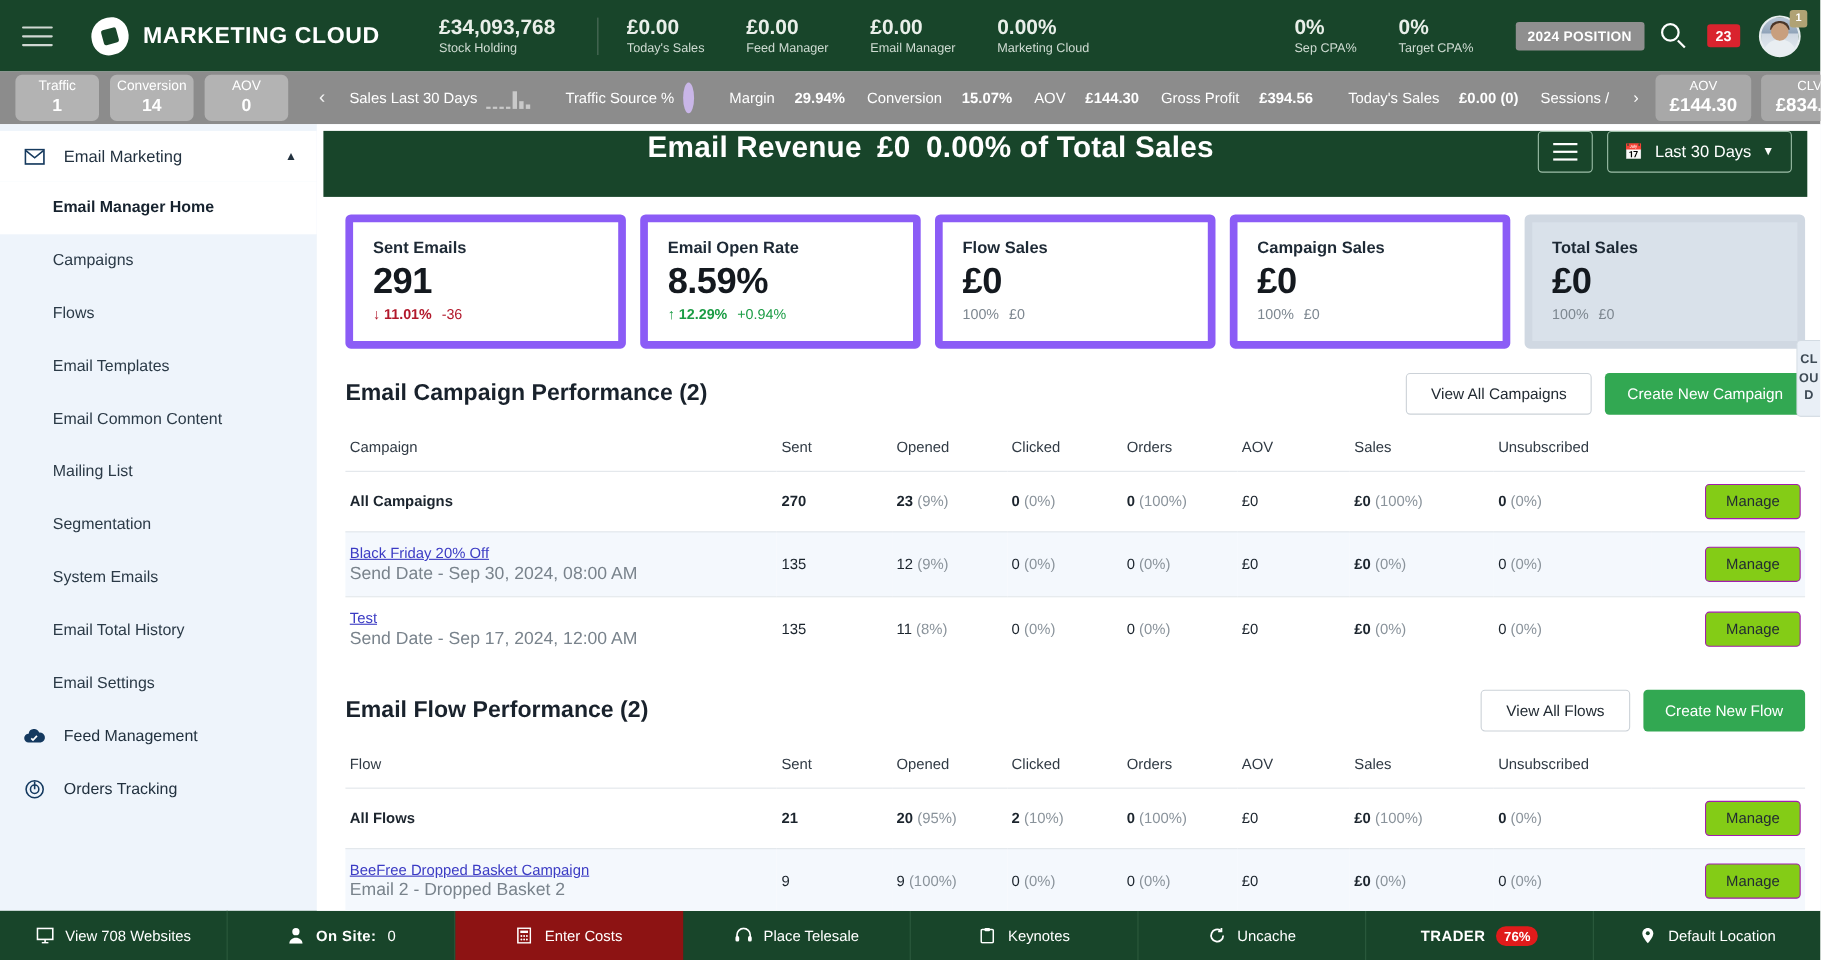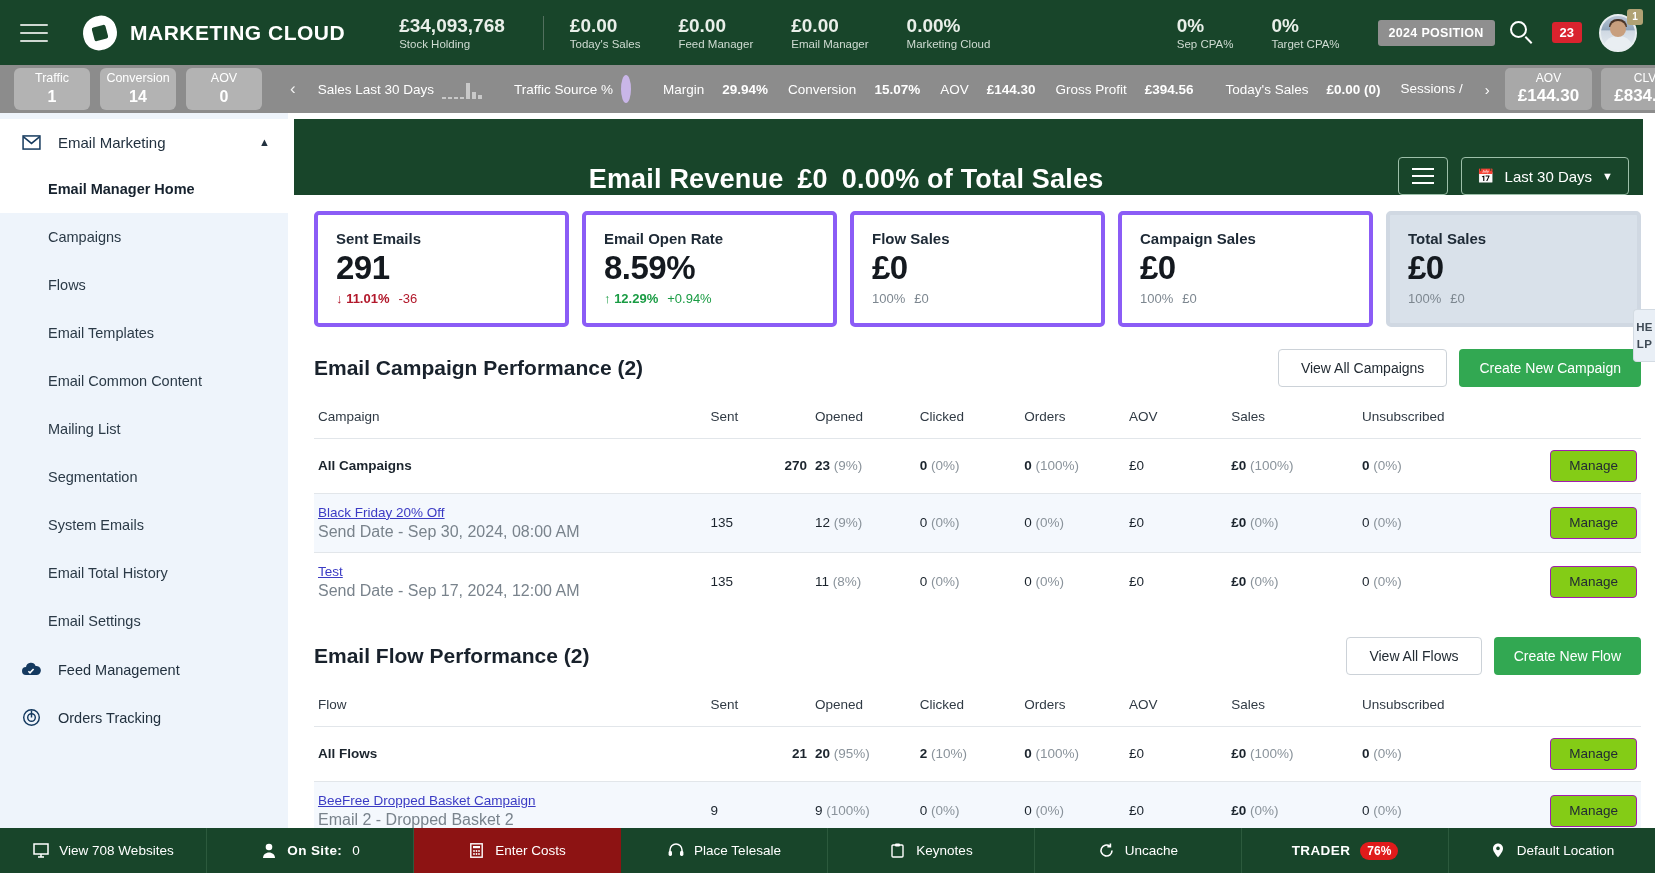--- a/index.html
+++ b/index.html
@@ -45,21 +45,21 @@
 
   
   .metricsbar { height: 48px; background: #8c8c8c; display: flex; align-items: center; color: #fff; padding: 0 6px 0 14px; flex: 0 0 48px; }
   .mchip { background: #b3b3b3; border-radius: 6px; padding: 3px 0 4px; min-width: 76px; text-align: center; margin-right: 10px; color: #fff; cursor: pointer; }
   .mchip .t { font-size: 12.5px; line-height: 1.25; }
   .mchip .n { font-size: 16px; font-weight: bold; line-height: 1.2; }
   .chev { font-size: 17px; margin: 0 10px 0 18px; color: #f2f2f2; cursor: pointer; }
   .msep { width: 1px; height: 26px; background: #b9b9b9; margin: 0 12px; }
   .mlabel { font-size: 13.5px; color: #fff; white-space: nowrap; }
   .mval { font-size: 13.5px; font-weight: bold; color: #fff; white-space: nowrap; }
-  .mpair { display: flex; gap: 18px; align-items: flex-start; margin-right: 20px; white-space: nowrap; }
+  .mpair { display: flex; gap: 18px; align-items: center; margin-right: 20px; white-space: nowrap; }
   .sparkline { display: flex; align-items: flex-end; gap: 2px; height: 20px; width: 64px; margin: 0 8px; }
   .sparkline i { display: block; width: 4px; background: #c9c9c9; }
   .donut { width: 28px; height: 28px; border-radius: 50%; border: 5px solid #c9b6e8; margin: 0 8px; }
   .arrow-r { font-size: 15px; margin-left: 4px; }
   .mchip-r { background: #a8a8a8; border-radius: 5px; padding: 3px 13px 4px; text-align: center; margin-left: 9px; color: #fff; }
   .mchip-r .t { font-size: 12px; line-height: 1.2; }
   .mchip-r .n { font-size: 17px; font-weight: bold; line-height: 1.2; }
 
   
   .body { display: flex; flex: 1; min-height: 0; background: #eef4fb; }
@@ -69,33 +69,33 @@
   .side-group { background: #ffffff; display: flex; align-items: center; gap: 16px; padding: 14px 18px 14px 20px; cursor: pointer; }
   .side-group .label { font-size: 15px; color: #22313f; flex: 1; }
   .side-caret { font-size: 11px; color: #22313f; }
   .side-item { padding: 16px 18px 16px 48px; font-size: 14.5px; color: #2b3a47; cursor: pointer; }
   .side-item.active { background: #ffffff; font-weight: bold; color: #16222e; }
   .side-root { display: flex; align-items: flex-end; gap: 16px; padding: 15px 18px 15px 20px; font-size: 14.5px; color: #22313f; cursor: pointer; }
   .ico { width: 22px; height: 18px; flex: 0 0 22px; display: flex; align-items: center; justify-content: center; color: #1a3d63; }
 
   
   .main { flex: 1; min-width: 0; background: #ffffff; position: relative; overflow: hidden; }
-  .green-banner { margin: 6px 12px 0 6px; background: #18452a; height: 76px; display: flex; align-items: flex-end; padding: 0 14px 0 0; position: relative; }
+  .green-banner { margin: 6px 12px 0 6px; background: #18452a; height: 60px; display: flex; align-items: flex-start; padding: 0 14px 0 0; position: relative; }
   .banner-title { flex: 1; text-align: center; color: #fff; font-size: 27px; font-weight: bold; letter-spacing: .2px; }
   .banner-title .sp { display: inline-block; width: 14px; }
   .banner-btn { border: 1px solid #9dbfa9; background: transparent; color: #fff; height: 38px; border-radius: 4px; cursor: pointer; display: flex; align-items: center; justify-content: center; }
   .hb-icon { width: 50px; margin-right: 13px; flex-direction: column; gap: 5px; }
   .hb-icon i { display: block; width: 22px; height: 2px; background: #fff; }
   .date-btn { padding: 0 15px; gap: 10px; font-size: 15px; }
   .date-btn .cal { font-size: 14px; }
   .date-btn .dd { font-size: 11px; }
 
   
   .cards { display: flex; gap: 13px; padding: 16px 14px 0 26px; }
-  .card { flex: 1; border: 4px solid #8b5cf6; border-radius: 5px; padding: 15px 18px 17px; min-height: 102px; }
+  .card { flex: 1; border: 7px solid #8b5cf6; border-radius: 5px; padding: 15px 18px 17px; min-height: 102px; }
   .card.highlight { background: #d9e1ea; border-color: #d0d8e2; }
   .card .ct { font-size: 15px; font-weight: bold; color: #1d2935; }
   .card .cv { font-size: 33px; font-weight: bold; color: #14191f; line-height: 1.18; margin-top: 2px; letter-spacing: -.5px; }
   .card .cs { font-size: 13px; margin-top: 3px; display: flex; gap: 9px; align-items: baseline; }
   .cs .up { color: #1a9c44; font-weight: bold; }
   .cs .down { color: #b2182b; font-weight: bold; }
   .cs .sub-up { color: #1a9c44; }
   .cs .sub-down { color: #b2182b; }
   .cs .grey { color: #7d8790; }
 
@@ -109,21 +109,21 @@
   table.perf { width: 100%; border-collapse: collapse; margin-top: 14px; table-layout: fixed; }
   table.perf th { text-align: left; font-size: 13.5px; font-weight: normal; color: #303a44; padding: 8px 4px 14px; }
   table.perf td { font-size: 13.5px; color: #1b242d; padding: 11px 4px; border-top: 1px solid #e2e6ea; vertical-align: middle; }
   table.perf tr.alt td { background: #f4f8fd; }
   .c-name { width: 330px; }
   .c-num { width: 88px; }
   .c-aov { width: 86px; }
   .c-sales { width: 110px; }
   .c-unsub { width: 120px; }
   .c-act { width: 118px; }
-  .b { font-weight: bold; text-align: right; }
+  .b { font-weight: bold; }
   .pct { color: #8a939b; }
   .link { color: #3b3bc4; text-decoration: underline; cursor: pointer; font-size: 13.5px; }
   .sub { color: #79838c; font-size: 16px; margin-top: 3px; }
   .manage-btn { border: 1px solid #a21caf; background: #84cc16; color: #222b33; font-size: 13.5px; height: 32px; padding: 0 18px; border-radius: 4px; cursor: pointer; }
   td.act { text-align: right; padding-right: 8px; }
 
   .help-tab {
     position: absolute; right: 0; top: 196px; width: 22px;
     background: #e9eff6; border: 1px solid #d3dbe3; border-right: none;
     border-radius: 4px 0 0 4px; color: #3e4a55; font-size: 11.5px; font-weight: bold;
@@ -513,21 +513,21 @@
               <td>£0</td>
               <td><span class="b">£0</span> <span class="pct">(0%)</span></td>
               <td><span>0</span> <span class="pct">(0%)</span></td>
               <td class="act"><button class="manage-btn">Manage</button></td>
             </tr>
           </tbody>
         </table>
       </div>
 
       <div class="help-tab">
-        <span style="display:block;word-break:break-all;">HELP</span>
+        <span style="display:block;word-break:break-all;">CLOUD</span>
       </div>
     </div>
   </div>
 
   <div class="bottombar">
     <div class="bb">
       <span class="bico">
           <svg width="16" height="15" viewBox="0 0 16 15">
             <rect x="1" y="1" width="14" height="10" fill="none" stroke="#fff" stroke-width="1.5"></rect>
             <path d="M8 11v3M5 14h6" stroke="#fff" stroke-width="1.5"></path>

